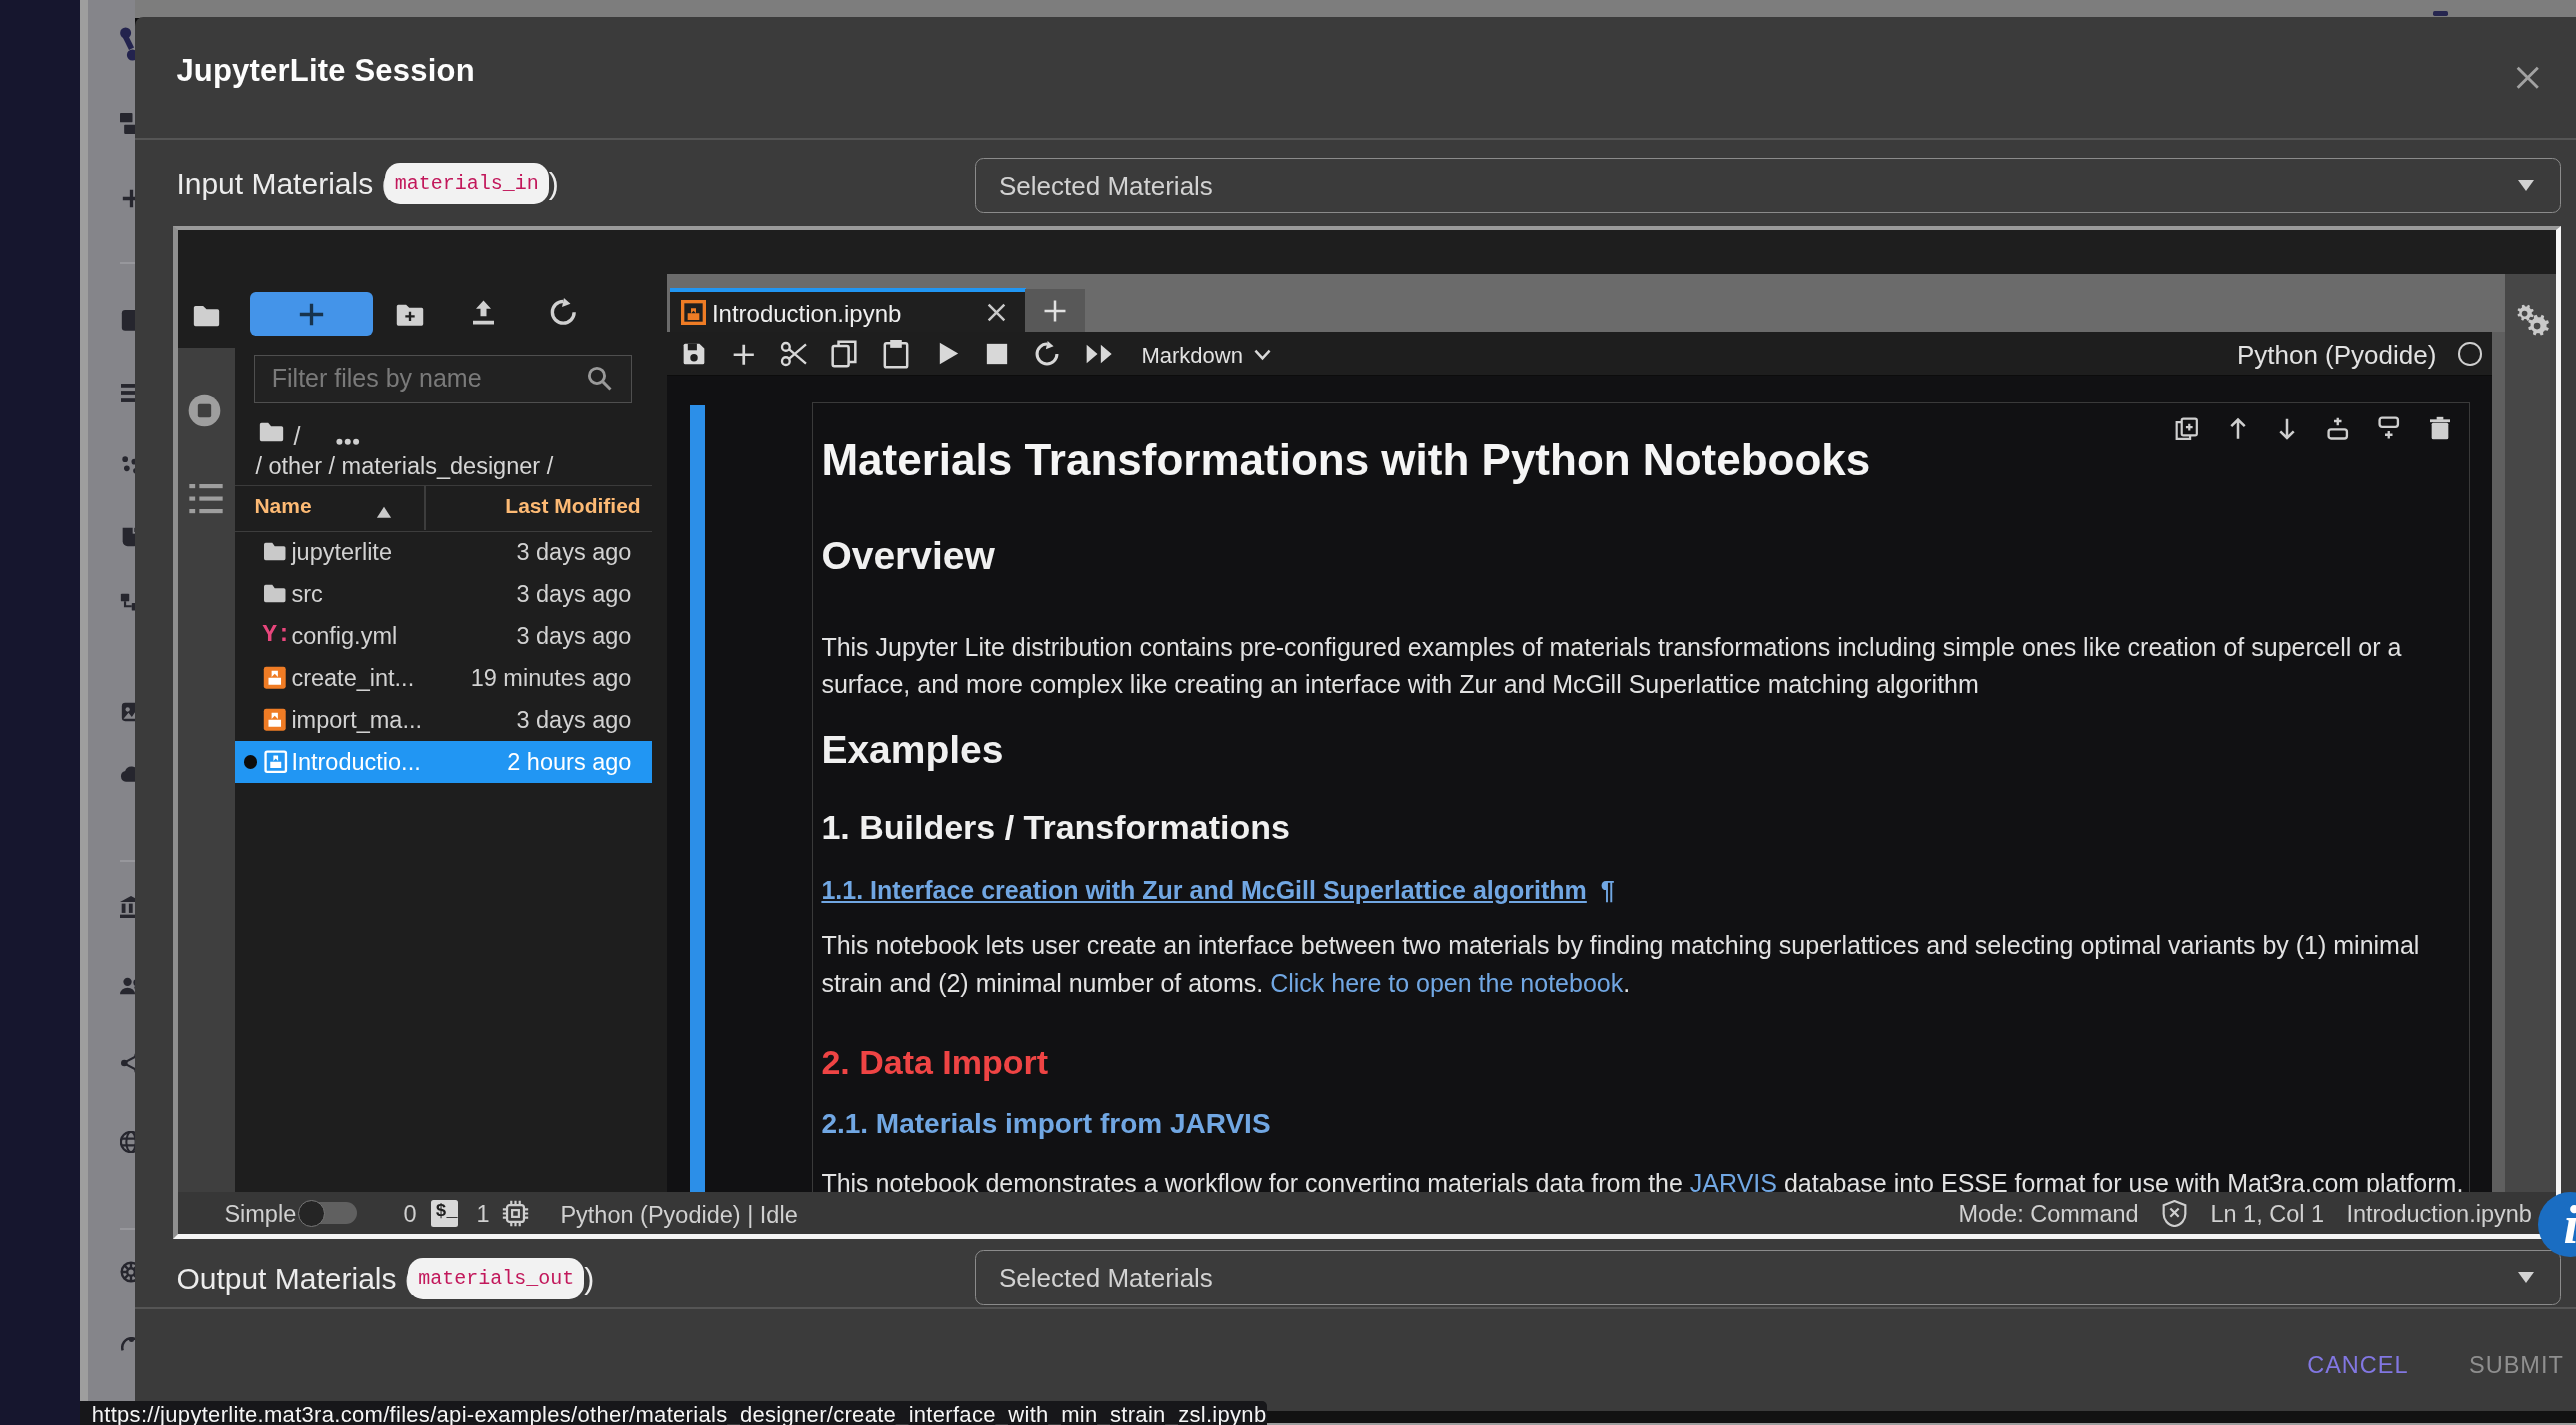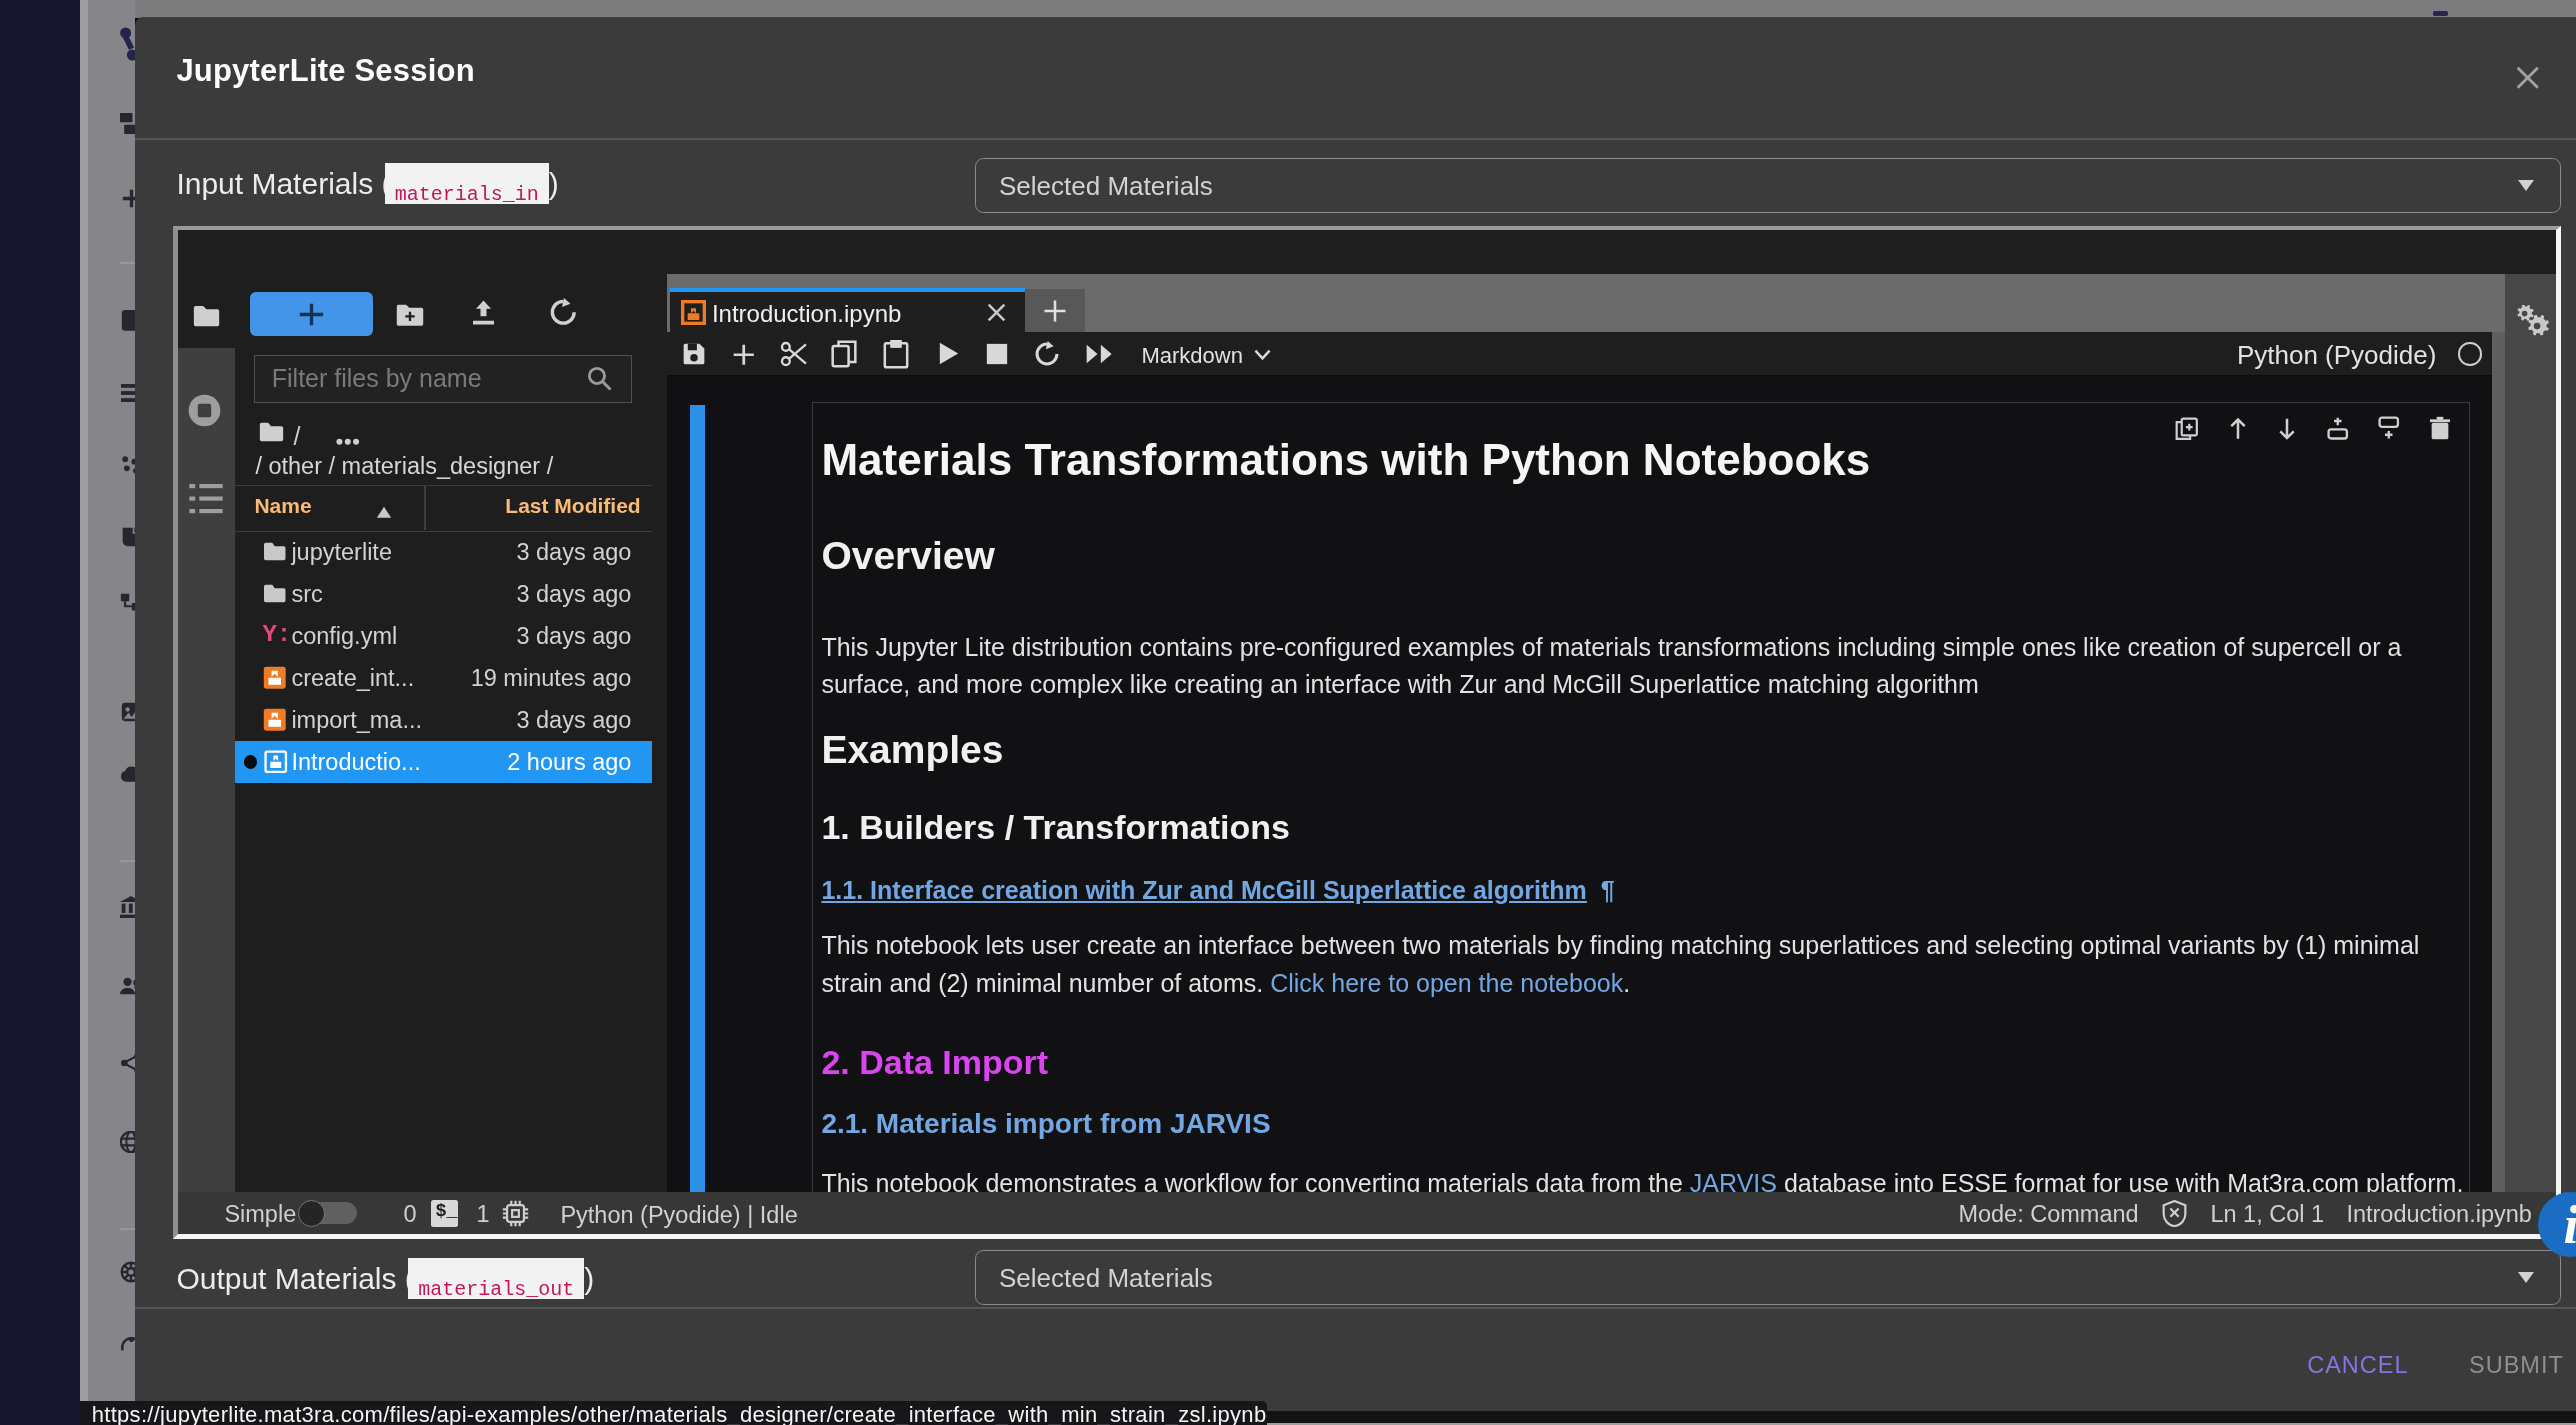--- a/index.html
+++ b/index.html
@@ -20,21 +20,21 @@
 
 .modal { position:absolute; left:47px; top:17px; width:2467px; height:1394px; background:#3b3b3b; border-radius:8.4px; }
 .mtitle { position:absolute; left:41px; top:36px; font-size:31px; font-weight:700; color:#fdfdfd; letter-spacing:0.2px; }
 .mclose { position:absolute; left:2381px; top:49px; width:23.5px; height:23.5px; }
 .mclose svg { display:block; }
 .mdiv1 { position:absolute; left:0; top:121px; width:2467px; height:1.7px; background:#555; }
 .mdiv2 { position:absolute; left:0; top:1290px; width:2467px; height:1.7px; background:#555; }
 
 .iorow { position:absolute; left:41px; height:42px; color:#ececec; font-size:30px; white-space:nowrap; }
 .iorow .lbl { line-height:41px; vertical-align:top; display:inline-block; }
-.badge { display:inline-block; background:#f2f2f2; color:#c2185b; font-family:"Liberation Mono", monospace; font-size:20px; line-height:41px; height:41px; padding:11px 10px; border-radius:0; vertical-align:top; margin:0 0 0 -6.7px; }
+.badge { display:inline-block; background:#f2f2f2; color:#c2185b; font-family:"Liberation Mono", monospace; font-size:20px; line-height:41px; height:41px; padding:0 10px; border-radius:15px; vertical-align:top; margin:0 0 0 -6.7px; }
 .row-in { top:146px; }
 .row-out { top:1241px; }
 
 .select { position:absolute; left:840px; width:1586px; height:55px; border:1.7px solid #8b8b8b; border-radius:8.4px; color:#d2d2d2; font-size:26px; }
 .sel-in { top:141px; }
 .sel-out { top:1233px; }
 .select .stext { position:absolute; left:22.6px; top:11.7px; }
 .select .arr { position:absolute; right:26px; top:21px; width:0; height:0; border-left:8.4px solid transparent; border-right:8.4px solid transparent; border-top:11px solid #d2d2d2; }
 
 .footer-cancel { position:absolute; left:2164px; top:1335px; width:117px; text-align:center; color:#8277e2; font-size:23.5px; font-weight:500; letter-spacing:1px; }
@@ -407,21 +407,21 @@
           <div class="cellbox"></div>
           <div class="abs" style="left:154px;top:59px"><span style="font-size:44px;color:#f5f5f5;font-weight:700">Materials Transformations with Python Notebooks</span></div>
           <div class="abs" style="left:154px;top:158px"><span style="font-size:39px;color:#f0f0f0;font-weight:700">Overview</span></div>
           <div class="nbtxt" style="left:154px;top:294px">surface, and more complex like creating an interface with Zur and McGill Superlattice matching algorithm</div>
           <div class="nbtxt" style="left:154px;top:257px">This Jupyter Lite distribution contains pre-configured examples of materials transformations including simple ones like creation of supercell or a</div>
           <div class="abs" style="left:154px;top:352px"><span style="font-size:39px;color:#f0f0f0;font-weight:700">Examples</span></div>
           <div class="abs" style="left:154px;top:432px"><span style="font-size:34px;color:#f0f0f0;font-weight:700">1. Builders / Transformations</span></div>
           <div class="abs" style="left:154px;top:500px"><span style="font-size:25px;color:#71a7e3;font-weight:700;text-decoration:underline">1.1. Interface creation with Zur and McGill Superlattice algorithm</span><span style="font-size:25px;color:#71a7e3;font-weight:700">&nbsp;&nbsp;¶</span></div>
           <div class="nbtxt" style="left:154px;top:555px">This notebook lets user create an interface between two materials by finding matching superlattices and selecting optimal variants by (1) minimal</div>
           <div class="nbtxt" style="left:154px;top:593px">strain and (2) minimal number of atoms. <span style="color:#71a7e3">Click here to open the notebook</span>.</div>
-          <div class="abs" style="left:154px;top:667px"><span style="font-size:34px;color:#d946ef;font-weight:700">2. Data Import</span></div>
+          <div class="abs" style="left:154px;top:667px"><span style="font-size:34px;color:#ef4444;font-weight:700">2. Data Import</span></div>
           <div class="abs" style="left:154px;top:732px"><span style="font-size:28px;color:#71a7e3;font-weight:700">2.1. Materials import from JARVIS</span></div>
           <div class="nbtxt" style="left:154px;top:793px">This notebook demonstrates a workflow for converting materials data from the <span style="color:#71a7e3">JARVIS</span> database into ESSE format for use with Mat3ra.com platform.</div>
 
           <svg class="abs" style="left:1508px;top:41px" width="23.5" height="23.5" viewBox="0 0 28 28">
                 <g fill="none" stroke="#cfcfcf" stroke-width="2.6">
                   <rect x="8" y="2" width="18" height="20" rx="2"></rect>
                   <path d="M8 6 h-6 v20 h16 v-4"></path>
                   <path d="M17 8 v8 M13 12 h8"></path>
                 </g>
               </svg>

